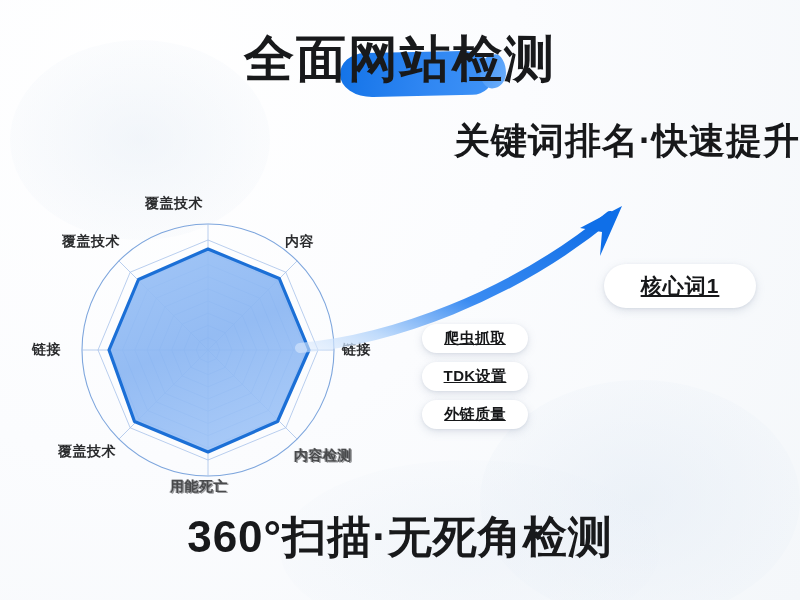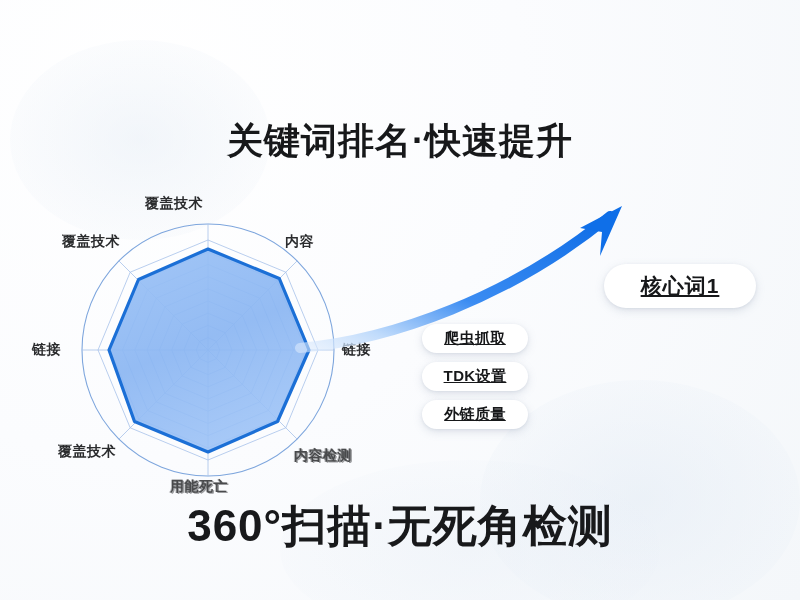--- a/index.html
+++ b/index.html
@@ -72,30 +72,30 @@
     width: 26px;
     height: 34px;
     background: linear-gradient(120deg, #3f93f7, #6fb0fb);
     border-radius: 60% 40% 55% 45% / 50% 55% 45% 50%;
   }
   .main-title .tt { position: relative; z-index: 2; }
 
   .sub-title {
     position: absolute;
     left: 0; right: 0; top: 117px;
-    text-align: center;
+    text-align: right;
     font-size: 36px;
     font-weight: 700;
     letter-spacing: 1px;
     color: #17181a;
   }
 
   .bottom-title {
     position: absolute;
-    left: 0; right: 0; bottom: 44px;
+    left: 0; right: 0; bottom: 33px;
     text-align: center;
     font-size: 44px;
     font-weight: 700;
     letter-spacing: 1px;
     color: #18191b;
   }
 
   
   .radar-area {
     position: absolute;
@@ -163,20 +163,26 @@
 </style>
 </head>
 <body>
 
 <div id="poster">
 
   <div class="paper-blotch blotch-a"></div>
   <div class="paper-blotch blotch-b"></div>
   <div class="paper-blotch blotch-c"></div>
 
+  <div class="title-wrap">
+    <div class="main-title">
+      <span class="brush"></span>
+      <span class="tt">全面</span><span class="tt">网站</span><span class="tt">检测</span>
+    </div>
+  </div>
 
   <div class="sub-title">关键词排名·快速提升</div>
 
   <div class="radar-area">
     <svg class="radar-svg" width="370" height="330" viewBox="0 0 370 330">
       <defs>
         <linearGradient id="polyFill" x1="0" y1="0" x2="0.4" y2="1">
           <stop offset="0%" stop-color="#9dc3f6" stop-opacity="0.95"></stop>
           <stop offset="55%" stop-color="#8bb6f2" stop-opacity="0.92"></stop>
           <stop offset="100%" stop-color="#9cc2f6" stop-opacity="0.90"></stop>

